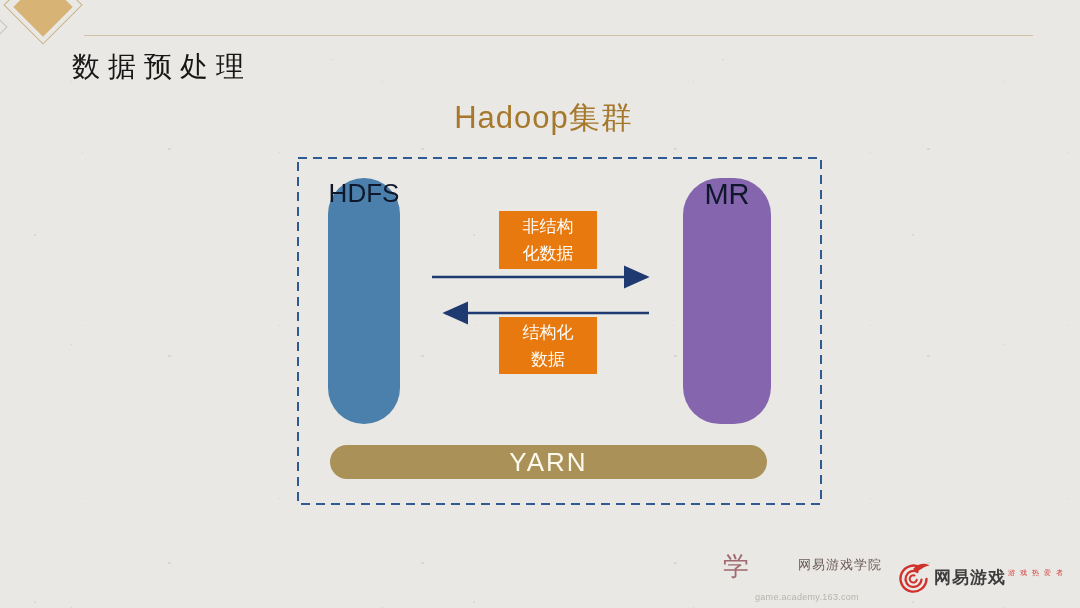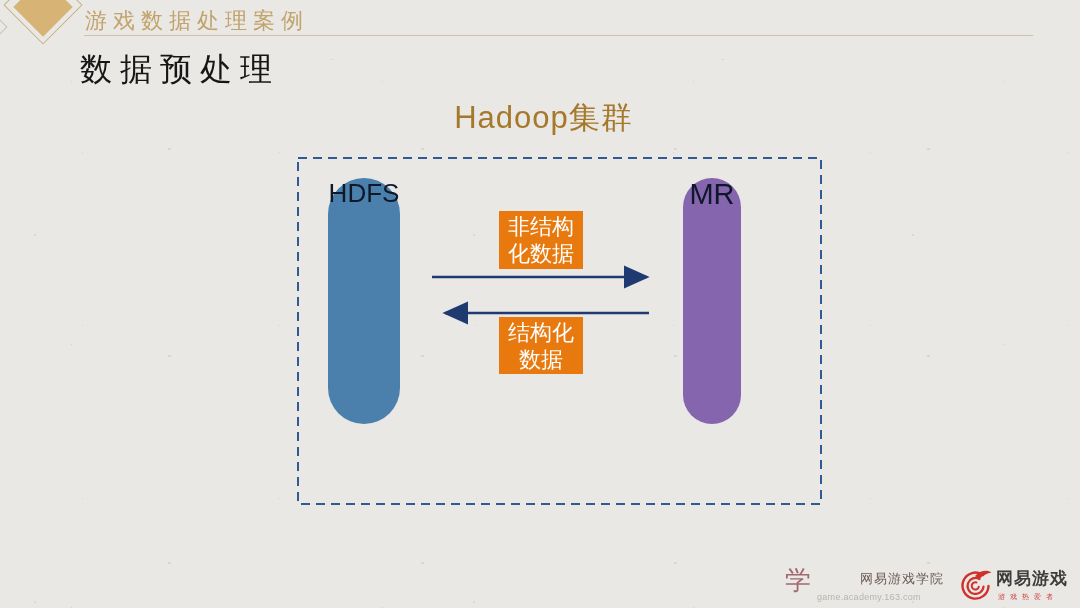--- a/index.html
+++ b/index.html
@@ -47,22 +47,22 @@
   .breadcrumb {
     position: absolute; left: 85px; top: 6px;
     font-size: 22px; letter-spacing: 6px;
     color: #C2A36B;
   }
   .header-line {
     position: absolute; left: 84px; top: 35px; right: 47px;
     height: 1px; background: #CDC2A4;
   }
   .slide-title {
-    position: absolute; left: 80px; top: 48px;
-    font-size: 32px; letter-spacing: 8px;
+    position: absolute; left: 72px; top: 48px;
+    font-size: 28px; letter-spacing: 8px;
     font-weight: 500; color: #161616;
   }
 
   
   .diagram-title {
     position: absolute; left: 281px; top: 97px; width: 525px;
     text-align: center;
     font-size: 31px; color: #A5782B; letter-spacing: 1px;
   }
   .diagram-box {
@@ -71,63 +71,62 @@
   }
   .diagram-border { position: absolute; left: 0; top: 0; }
 
   .pill {
     position: absolute; top: 21px; height: 246px;
     border-radius: 37px;
     display: flex; align-items: flex-start; justify-content: center;
     color: #0f172a;
   }
   .pill-hdfs { left: 31px;  width: 72px; background: #4A80AB; font-size: 26px; }
-  .pill-mr   { left: 386px; width: 58px; background: #8566AE; font-size: 29px; }
+  .pill-mr   { left: 386px; width: 88px; background: #8566AE; font-size: 29px; }
 
   .flow-label {
-    position: absolute; left: 202px; width: 84px;
+    position: absolute; left: 202px; width: 98px;
     background: #E8790E; color: #FDFDFB;
     display: flex; flex-direction: column;
     align-items: center; justify-content: center;
-    font-size: 22px; line-height: 27px;
+    font-size: 17px; line-height: 27px;
   }
   .flow-unstructured { top: 54px;  height: 58px; }
   .flow-structured   { top: 160px; height: 57px; }
 
   .arrows-svg { position: absolute; left: 128px; top: 108px; }
 
   .yarn-bar {
     position: absolute; left: 33px; top: 288px;
     width: 437px; height: 34px;
     border-radius: 17px; background: #A99157;
     display: flex; align-items: center; justify-content: center;
     color: #FCF8EC; font-size: 26px; letter-spacing: 2px;
   }
 
   
   .footer { position: absolute; right: 12px; bottom: 6px; display: flex; align-items: center; gap: 14px; }
   .academy-logo { display: flex; align-items: flex-start; gap: 6px; }
   .academy-icon { font-size: 26px; line-height: 30px; color: #A26A70; font-family: "Liberation Serif", "DejaVu Serif", serif; }
   .academy-name { font-size: 13px; color: #6B5A56; letter-spacing: 1px; padding-top: 4px; margin-left: 43px; }
-  .academy-url  { font-size: 9px; color: #B8B4AE; margin-top: 4px; letter-spacing: .3px; }
+  .academy-url  { font-size: 9px; color: #B8B4AE; margin-top: 18px; letter-spacing: .3px; }
   .netease-logo { display: flex; align-items: center; gap: 4px; }
-  .netease-text { display: flex; flex-direction: column; }
+  .netease-text { display: flex; flex-direction: row; }
   .netease-name { font-size: 17px; font-weight: bold; color: #3C3C3C; letter-spacing: 1px; }
   .netease-tagline { font-size: 7px; color: #D0413C; letter-spacing: 5px; margin-top: 2px; padding-left: 2px; }
 </style>
 </head>
 <body>
 
 <div class="slide">
 
   <div class="deco-diamond-outline"></div>
   <div class="deco-diamond-fill"></div>
   <div class="deco-diamond-edge"></div>
 
-  <div class="breadcrumb">游戏数据处理案例</div>
   <div class="header-line"></div>
   <h1 class="slide-title">数据预处理</h1>
 
   <div class="diagram-title">Hadoop集群</div>
 
   <div class="diagram-box">
 
     <svg class="diagram-border" width="525" height="348" viewBox="0 0 525 348">
       <rect x="1" y="1" width="523" height="346" fill="none" stroke="#2F5B93" stroke-width="2" stroke-dasharray="9 6"></rect>
     </svg>
@@ -153,20 +152,23 @@
       </defs>
       <line x1="7" y1="12" x2="222" y2="12" stroke="#1F3A70" stroke-width="2.6" marker-end="url(#ah)"></line>
       <line x1="224" y1="48" x2="20" y2="48" stroke="#1F3A70" stroke-width="2.6" marker-end="url(#ah)"></line>
     </svg>
 
     <div class="flow-label flow-structured">
       <span>结构化</span>
       <span>数据</span>
     </div>
 
+    <div class="yarn-bar">
+      <span>YARN</span>
+    </div>
   </div>
 
   <div class="footer">
 
     <div class="academy-logo">
       <span class="academy-icon">学</span>
       <div>
         <div class="academy-name">网易游戏学院</div>
         <div class="academy-url">game.academy.163.com</div>
       </div>

